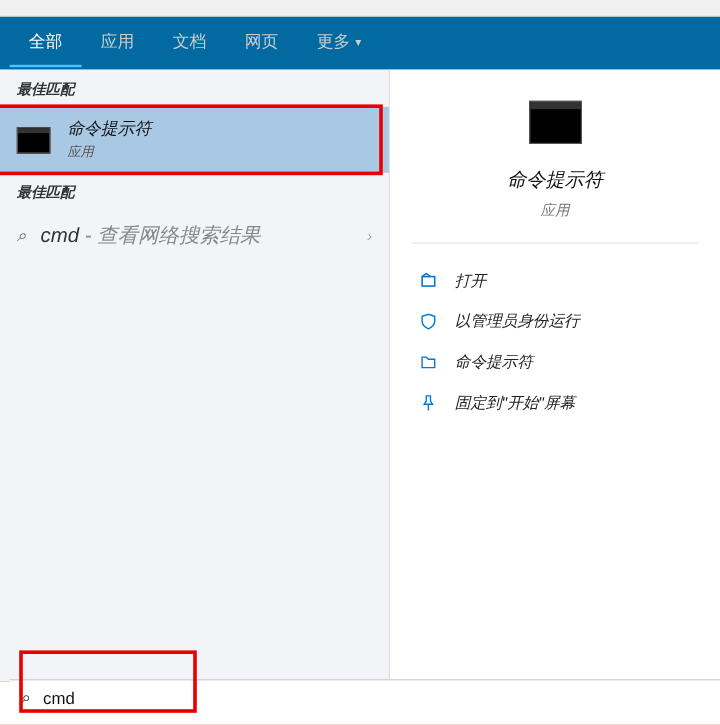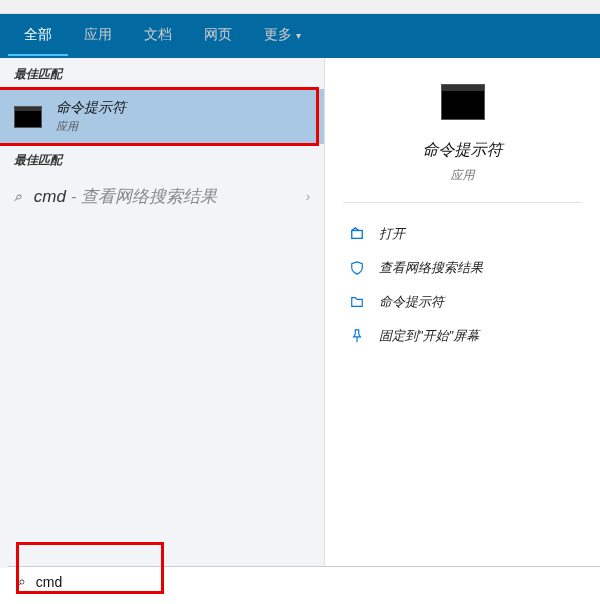--- a/index.html
+++ b/index.html
@@ -230,21 +230,21 @@
             </svg>
         </span>
         <span>打开</span>
       </div>
       <div class="action-item">
         <span class="action-icon">
           <svg width="14" height="14" viewBox="0 0 16 16">
               <path d="M8 1 L14 3 V8 C14 12 8 15 8 15 C8 15 2 12 2 8 V3 Z" fill="none" stroke="#0078d4" stroke-width="1.3"></path>
             </svg>
         </span>
-        <span>查看网络搜索结果</span>
+        <span>以管理员身份运行</span>
       </div>
       <div class="action-item">
         <span class="action-icon">
           <svg width="14" height="14" viewBox="0 0 16 16">
               <path d="M2 3 H6 L8 5 H14 V13 H2 Z" fill="none" stroke="#0078d4" stroke-width="1.3"></path>
             </svg>
         </span>
         <span>命令提示符</span>
       </div>
       <div class="action-item">

